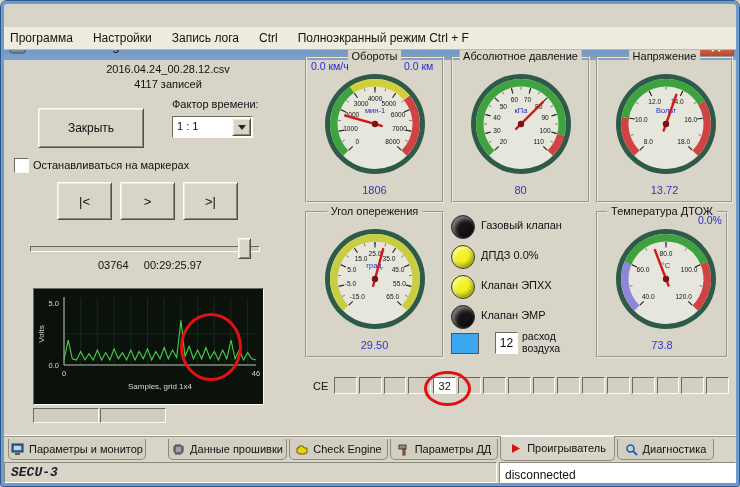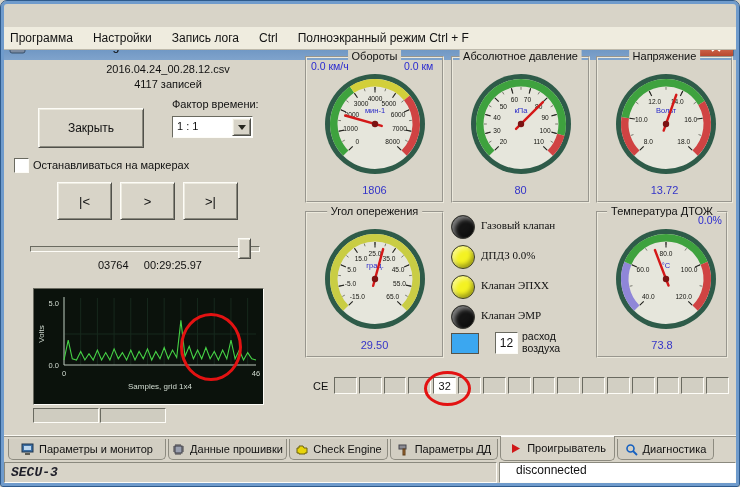--- a/index.html
+++ b/index.html
@@ -55,47 +55,47 @@
   .gauge-group{width:139px;height:147px;box-sizing:border-box;}
   .gauge-svg{position:absolute;left:8px;top:14px;}
   .gauge-value{position:absolute;left:0;right:0;bottom:5px;text-align:center;
                color:#3434c8;font-size:11px;}
   .blue-mini{color:#2a2ad0;font-size:10.5px;}
   #grp-rpm{left:305px;top:56px;} #grp-map{left:451px;top:56px;} #grp-volt{left:596px;top:56px;width:137px;}
   #grp-adv{left:305px;top:211px;} #grp-temp{left:596px;top:211px;width:132px;}
   #speed-label{left:311px;top:60px;} #dist-label{left:404px;top:60px;} #tps-label{left:698px;top:214px;}
   .lamp{width:22px;height:22px;border-radius:50%;border:1px solid #3a3a34;
         box-shadow:inset 3px 3px 4px rgba(255,255,255,.45), inset -2px -3px 4px rgba(0,0,0,.35);}
-  .lamp-label{font-size:11px;font-family:Liberation Serif, serif;}
+  .lamp-label{font-size:11px;}
   #air-lamp{left:451px;top:333px;width:28px;height:21px;border:1px solid #55534a;box-sizing:border-box;}
   #air-value{left:495px;top:332px;width:21px;height:20px;font-size:12px;
              display:flex;align-items:center;justify-content:center;background:#fff;}
   .air-line{left:522px;font-size:10.5px;}
   #ce-label{left:313px;top:380px;font-size:11px;}
   #ce-cells{left:334px;top:377px;width:395px;height:17px;display:flex;gap:2px;}
   .ce-cell{flex:1;background:#d2cfc3;border:1px solid;border-color:#6a6a60 #fdfcf7 #fdfcf7 #6a6a60;
            font-size:11px;display:flex;align-items:center;justify-content:center;}
   .ce-value{background:#ffffff;}
   
   #tabline-hi{left:4px;top:435px;width:732px;height:1px;background:#fbfaf4;}
   #tabline-sh{left:4px;top:436px;width:732px;height:1px;background:#96948a;}
   .tab{top:439px;height:21px;box-sizing:border-box;background:#d2cec2;
        border:1px solid #8d8b80;border-top:none;border-radius:0 0 5px 5px;
        display:flex;align-items:center;justify-content:center;gap:5px;font-size:11px;white-space:nowrap;}
   .tab.active{top:436px;height:25px;background:#d8d4c8;box-shadow:0 1px 0 #fff inset;}
-  #tab-0{left:8px;width:158px;} #tab-1{left:168px;width:119px;} #tab-2{left:289px;width:99px;}
+  #tab-0{left:8px;width:138px;} #tab-1{left:168px;width:119px;} #tab-2{left:289px;width:99px;}
   #tab-3{left:390px;width:108px;} #tab-4{left:500px;width:115px;} #tab-5{left:617px;width:97px;}
   .tab-icon{display:inline-flex;width:13px;height:13px;}
   #status-left{left:4px;top:462px;width:493px;height:21px;box-sizing:border-box;
                border:1px solid;border-color:#8a897e #fdfcf7 #fdfcf7 #8a897e;background:#d8d4c8;
                display:flex;align-items:center;font-family:Liberation Mono, monospace;}
   #brand{font-size:13px;font-weight:bold;font-style:italic;padding-left:6px;color:#20202a;}
   #status-right{left:499px;top:462px;width:237px;height:21px;box-sizing:border-box;
                 border:1px solid;border-color:#8a897e #fdfcf7 #fdfcf7 #8a897e;background:#fff;
-                display:flex;align-items:flex-start;font-size:12px;padding-left:16px;}
+                display:flex;align-items:flex-end;font-size:12px;padding-left:5px;}
   
   .anno{border:3px solid #e31212;border-radius:50%;pointer-events:none;z-index:50;}
   #anno-scope{left:180px;top:313px;width:56px;height:62px;}
   #anno-ce{left:424px;top:371px;width:41px;height:29px;}
   svg text{font-family:"Liberation Sans",sans-serif;}
 </style>
 </head>
 <body>
 
 <div id="window">

